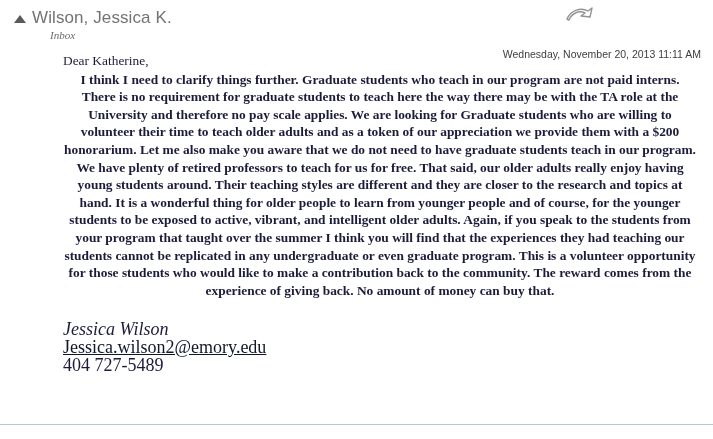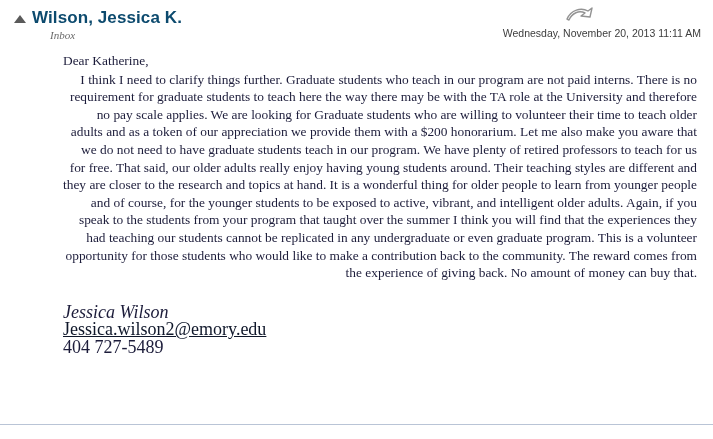--- a/index.html
+++ b/index.html
@@ -37,22 +37,22 @@
     height: 0;
     border-left: 6px solid transparent;
     border-right: 6px solid transparent;
     border-bottom: 8px solid #5a5a5a;
     margin-top: 2px;
     flex: 0 0 auto;
   }
   .sender-name {
     font-family: "Liberation Sans", sans-serif;
     font-size: 17px;
-    font-weight: bold;
-    color: #0c4a6e;
+    font-weight: normal;
+    color: #737373;
     letter-spacing: 0.1px;
   }
   .mailbox {
     margin-left: 36px;
     margin-top: 1px;
     font-family: "Liberation Serif", serif;
     font-style: italic;
     font-size: 11px;
     color: #6a6a6a;
   }
@@ -60,41 +60,42 @@
     position: absolute;
     right: 118px;
     top: 6px;
     width: 30px;
     height: 20px;
     opacity: 0.75;
   }
   .date {
     position: absolute;
     right: 12px;
-    top: 27px;
+    top: 48px;
     font-family: "Liberation Sans", sans-serif;
     font-size: 10.5px;
     color: #3d3d3d;
     white-space: nowrap;
   }
   
   .body {
     padding: 6px 16px 0 16px;
     font-family: "Liberation Serif", serif;
     font-size: 13.4px;
     line-height: 17.6px;
     color: #1c1c3a;
     margin-left: 47px;
   }
   .greeting {
     margin: 0 0 1px 0;
   }
   .paragraph {
     margin: 0;
-    text-align: right;
+    text-align: center;
+    font-weight: bold;
   }
   .signature {
     margin-top: 22px;
     font-family: "Liberation Serif", serif;
     font-size: 18px;
     line-height: 17.6px;
     color: #1c1c3a;
   }
   .sig-name {
     font-style: italic;

